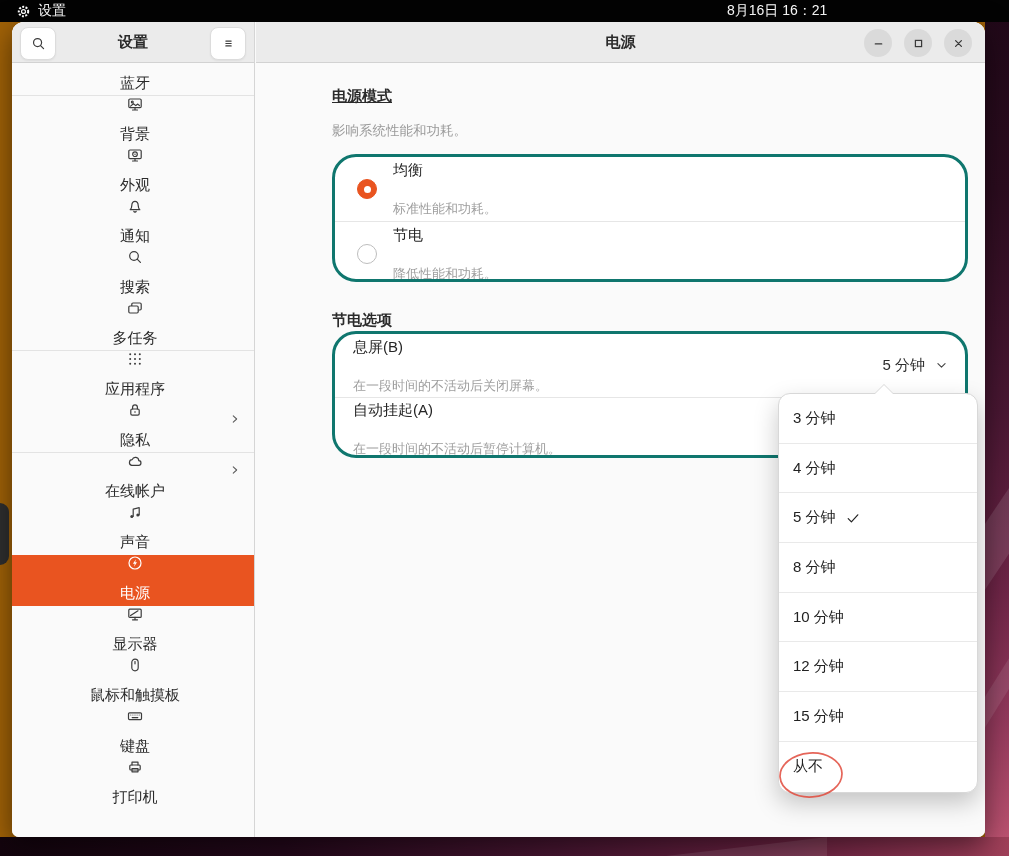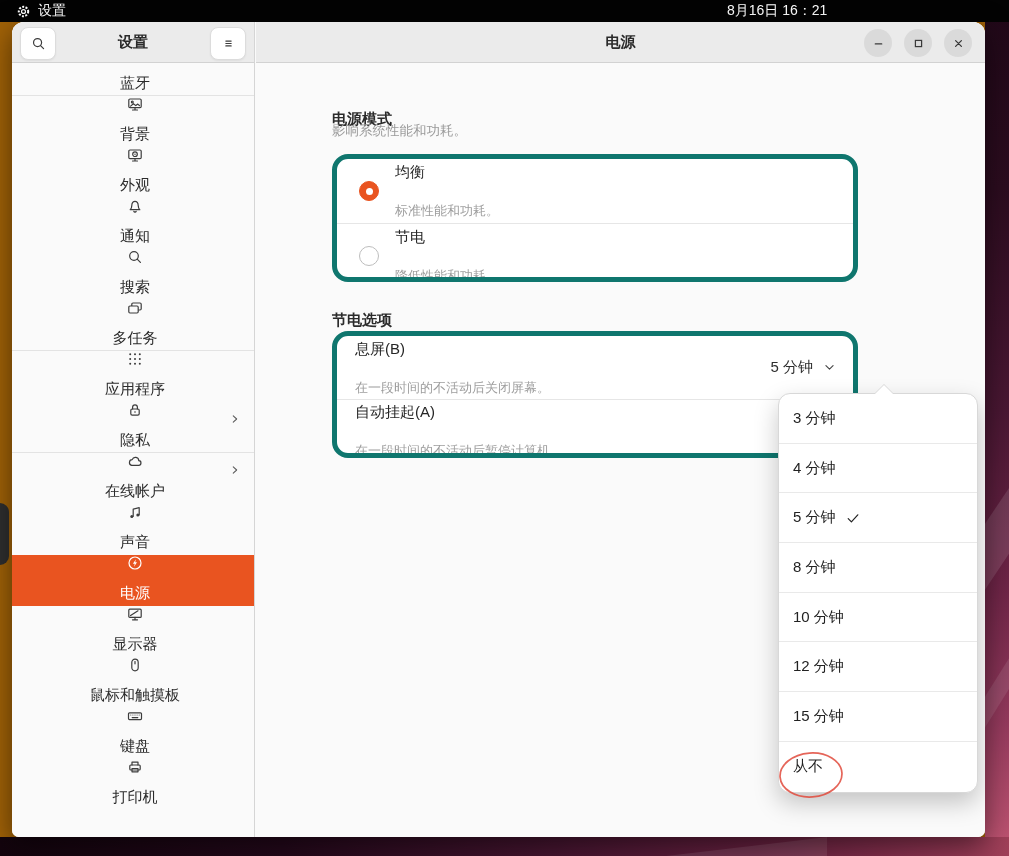--- a/index.html
+++ b/index.html
@@ -37,21 +37,21 @@
   .side-item.selected{background:var(--accent,#E95420);color:#fff;}
   .side-item .icn{width:16px;height:16px;display:flex;color:#3c3c3c;flex:none;}
   .side-item.selected .icn{color:#fff;}
   .side-item .chev{margin-left:auto;color:#5a5a5a;display:flex;}
   
   .main{position:absolute;left:244px;top:0;right:0;height:100%;background:#fafafa;}
   .win-controls{position:absolute;right:13px;top:7px;display:flex;gap:12px;}
   .wc{width:28px;height:28px;border-radius:50%;background:#dadada;display:flex;align-items:center;justify-content:center;color:#3a3a3a;}
   .sec-heading{position:absolute;left:76px;font-size:15px;font-weight:700;color:#2b2b2b;}
   .sec-desc{position:absolute;left:76px;font-size:13.5px;color:#9a9a9a;}
-  .card{position:absolute;left:76px;width:526px;background:#fff;border:5px solid #0f766e;border-radius:16px;box-sizing:border-box;overflow:hidden;}
+  .card{position:absolute;left:76px;width:636px;background:#fff;border:3px solid #0f766e;border-radius:24px;box-sizing:border-box;overflow:hidden;}
   .opt-row{height:64px;display:flex;align-items:center;gap:16px;padding:0 16px 0 22px;box-sizing:border-box;}
   .opt-row + .opt-row{border-top:1px solid #e6e6e6;}
   .radio{width:20px;height:20px;border-radius:50%;border:1px solid #bdbdbd;background:#fff;box-sizing:border-box;flex:none;
     display:flex;align-items:center;justify-content:center;}
   .radio.on{background:var(--accent,#E95420);border-color:var(--accent,#E95420);}
   .radio.on::after{content:"";width:7px;height:7px;border-radius:50%;background:#fff;}
   .row-title{font-size:15px;color:#262626;line-height:20px;}
   .row-sub{font-size:13px;color:#9e9e9e;line-height:18px;margin-top:20px;}
   .save-row{height:63px;display:flex;align-items:center;padding:0 16px 0 18px;box-sizing:border-box;}
   .save-row + .save-row{border-top:1px solid #e6e6e6;}
@@ -297,21 +297,21 @@
               </svg>
           </div>
           <div class="wc">
             <svg width="15" height="15" viewBox="0 0 16 16" fill="none" stroke="currentColor" stroke-width="1.4" stroke-linecap="round">
                 <path d="M4.9 4.9l6.2 6.2M11.1 4.9l-6.2 6.2"></path>
               </svg>
           </div>
         </div>
       </div>
 
-      <div class="sec-heading" style="top:88px;">电源模式</div>
+      <div class="sec-heading" style="top:65px;text-decoration:underline;">电源模式</div>
       <div class="sec-desc" style="top:100px;">影响系统性能和功耗。</div>
       <div class="card" style="top:132px;height:128px;" id="power-mode-card">
           <div class="opt-row">
             <span class="radio on"></span>
             <span class="save-text">
               <div class="row-title">均衡</div>
               <div class="row-sub">标准性能和功耗。</div>
             </span>
           </div>
           <div class="opt-row">

